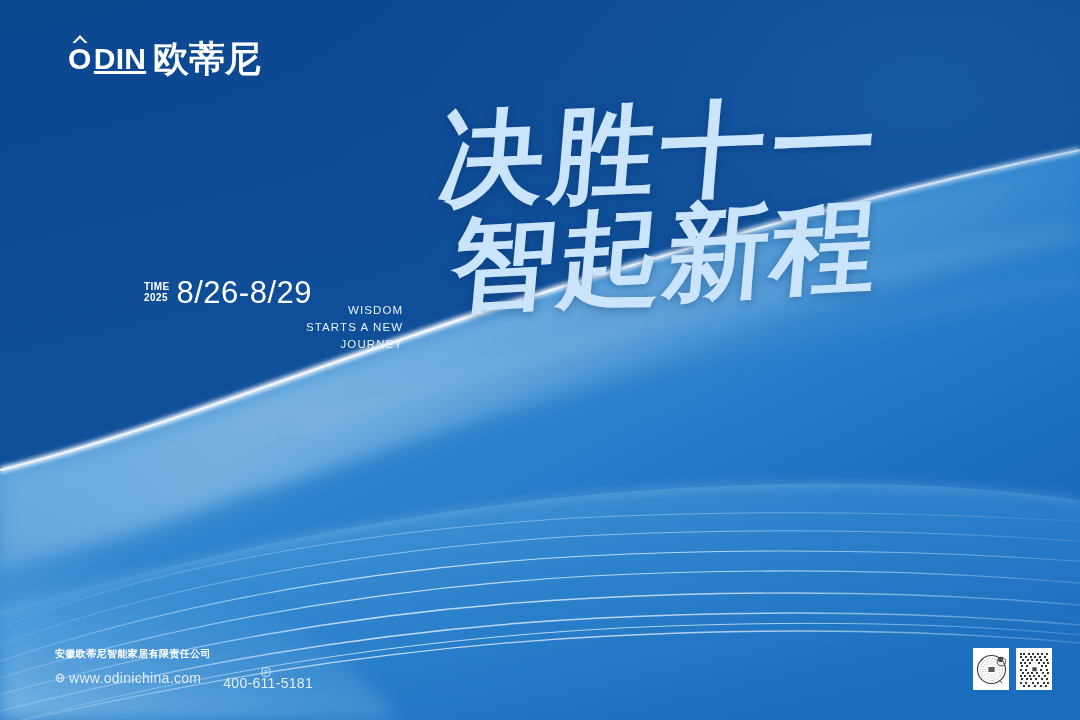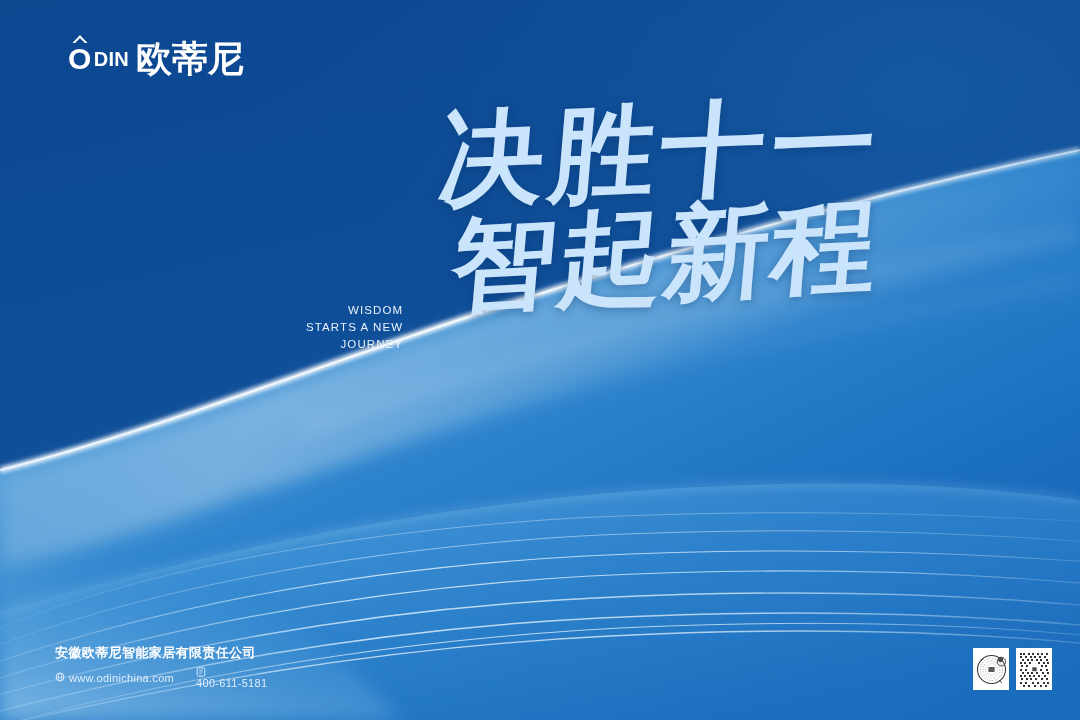--- a/index.html
+++ b/index.html
@@ -55,24 +55,25 @@
     content: "";
     position: absolute;
     left: 1px; top: 3px;
     width: 11px; height: 11px;
     border-top: 2.6px solid #fff;
     border-left: 2.6px solid #fff;
     transform: rotate(45deg);
   }
   .logo-din {
     color: #ffffff;
-    font-size: 20px;
+    font-size: 30px;
     font-weight: bold;
     line-height: 30px;
     letter-spacing: 0.2px;
+    text-decoration: underline;
   }
   .logo-cn {
     color: #ffffff;
     font-size: 36px;
     font-weight: bold;
     line-height: 30px;
     margin-left: 5px;
     letter-spacing: 0px;
     font-family: "DejaVu Sans", "Liberation Sans", sans-serif;
   }
@@ -169,36 +170,36 @@
 
   
   .footer {
     position: absolute;
     left: 55px;
     top: 645px;
     z-index: 40;
   }
   .footer-company {
     color: #ffffff;
-    font-size: 13px;
+    font-size: 10px;
     font-weight: bold;
     line-height: 17px;
     letter-spacing: 0.4px;
-    font-family: Liberation Mono, monospace;
+    font-family: Liberation Serif, serif;
   }
   .footer-contacts {
     display: flex;
     align-items: center;
     margin-top: 5px;
   }
   .contact-item {
     display: flex;
-    align-items: flex-start;
+    align-items: center;
     color: #e3eefa;
-    font-size: 11px;
+    font-size: 14px;
     letter-spacing: 0.3px;
     line-height: 12px;
   }
   .contact-item + .contact-item { margin-left: 22px; flex-direction: column; }
   .contact-ic {
     display: inline-flex;
     align-items: center;
     justify-content: center;
     width: 10px;
     height: 10px;
@@ -342,20 +343,27 @@
     <span class="logo-cn">欧蒂尼</span>
   </div>
 
   <div class="calligraphy cal-line1">
     <div class="cal-text">决胜十一</div>
   </div>
   <div class="calligraphy cal-line2">
     <div class="cal-text">智起新程</div>
   </div>
 
+  <div class="date-block">
+    <div class="date-label">
+      <span>TIME</span>
+      <span>2025</span>
+    </div>
+    <div class="date-range">8/26-8/29</div>
+  </div>
 
   <div class="tagline">
     <div>WISDOM</div>
     <div>STARTS A NEW</div>
     <div>JOURNEY</div>
   </div>
 
   <div class="subtitle">
   </div>
 

